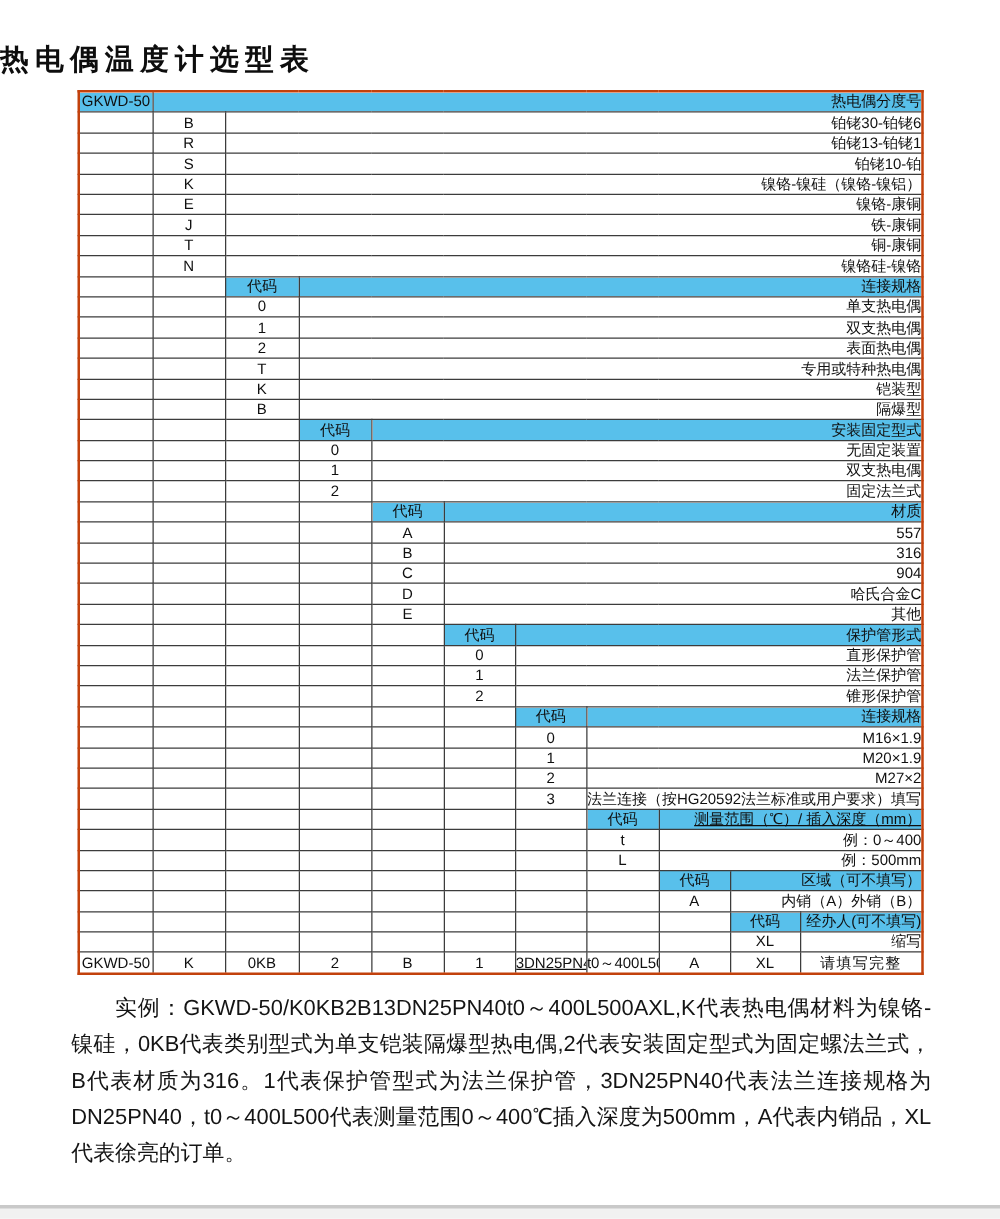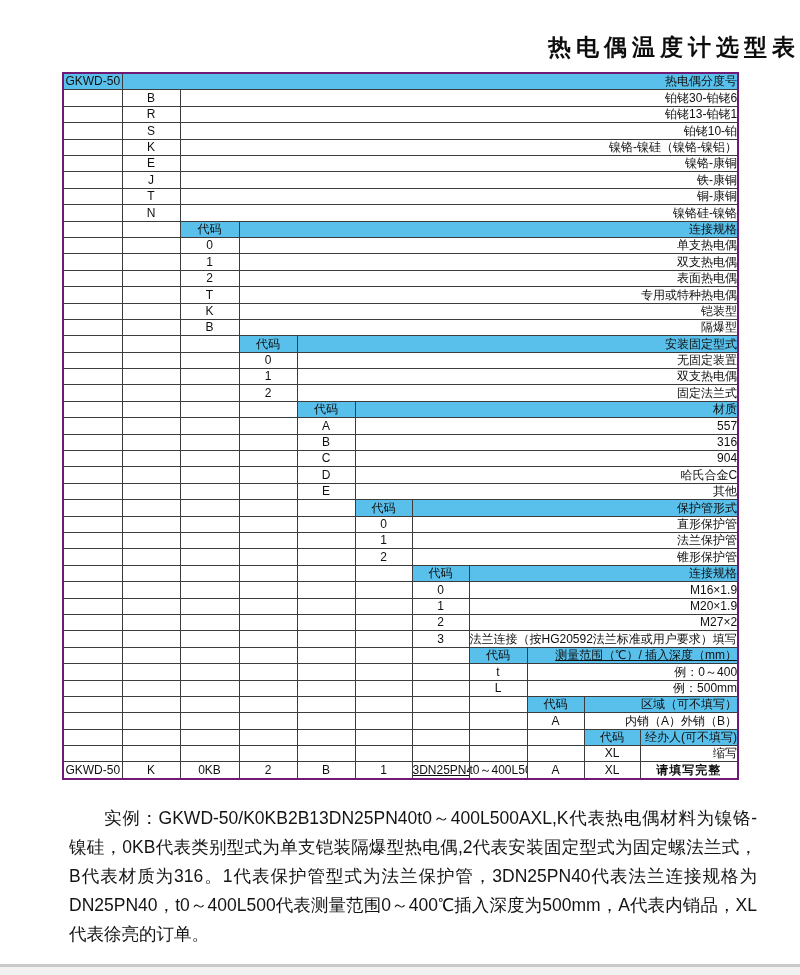--- a/index.html
+++ b/index.html
@@ -3,48 +3,48 @@
 <meta charset="utf-8">
 <style>
   html, body { margin:0; padding:0; }
   body {
     width:800px; height:975px; background:#ffffff; position:relative;
     font-family:"Liberation Sans", sans-serif; color:#111;
     overflow:hidden;
   }
   .title {
     position:absolute; top:32px; left:0; width:100%;
-    text-align:right; font-size:23px; font-weight:bold;
+    text-align:left; font-size:23px; font-weight:bold;
     letter-spacing:5px; color:#0d0d0d;
   }
   .tblwrap { position:absolute; top:72px; left:62px; }
   table.sel {
     border-collapse:collapse; table-layout:fixed;
     width:675px; height:708px;
-    border:2px solid #701a75;
+    border:2px solid #c2410c;
   }
   table.sel td {
     border:1px solid #3c3c3c;
     font-size:12px; color:#101010;
     padding:0; line-height:1.05;
     overflow:hidden; white-space:nowrap;
     height:14px;
   }
   td.code { text-align:center; }
   td.desc { text-align:right; padding-left:6px; }
   td.hdr  { background:#58c0eb; }
   td.sp   { border-top:none; border-bottom:none; }
   td.tiny { font-size:10px; color:#ffffff; padding-left:3px; }
   td.xs   { font-size:9.5px; }
   td.xs2  { font-size:10.5px;text-decoration:underline; }
   td.sum  { text-align:center; }
-  td.fill { font-weight:bold; font-size:13px; letter-spacing:1px; }
+  td.fill { font-weight:normal; font-size:13px; letter-spacing:1px; }
   .example {
     position:absolute; top:792px; left:57px; width:688px;
-    margin:12px; font-size:17.5px; line-height:29px;
+    margin:0; font-size:17.5px; line-height:29px;
     color:#141414; text-align:justify; text-indent:2em;
     font-family:"Liberation Sans", sans-serif;
   }
   .bottom-line {
     position:absolute; left:0; top:964px; width:800px; height:3px;
     background:#c9c9c9;
   }
   .bottom-area {
     position:absolute; left:0; top:967px; width:800px; height:8px;
     background:#f1f1f1;

